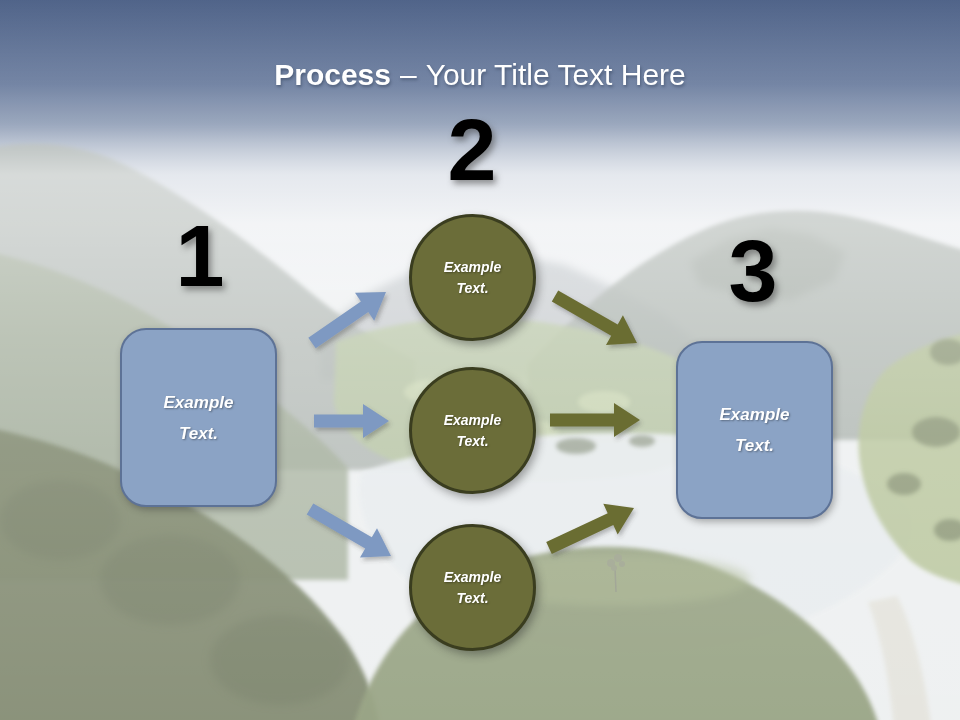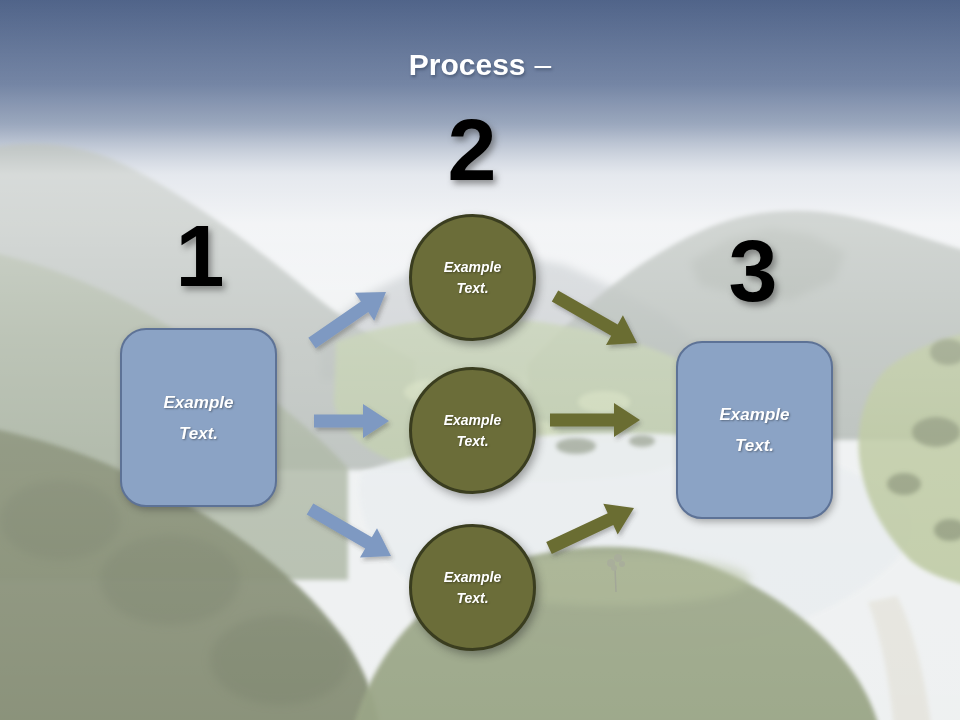--- a/index.html
+++ b/index.html
@@ -2,21 +2,21 @@
 <html style="--title-text: #ffffff; --number-text: #000000; --box-fill: #8ba3c5; --box-stroke: #5d7296; --box-text: #ffffff; --circle-fill: #6b6d39; --circle-stroke: #3a3d1f; --circle-text: #ffffff; --arrow-blue: #7e99c2; --arrow-olive: #6b6d33; --sky-top: #4c6086;"><head>
 <meta charset="utf-8">
 <style>
   html,body{margin:0;padding:0;background:#222;}
   .slide{
     position:relative;width:960px;height:720px;overflow:hidden;
     font-family:"Liberation Sans",sans-serif;background:#e9eced;
   }
   .bg{position:absolute;inset:0;width:960px;height:720px;display:block;}
   .title{
-    position:absolute;top:44px;left:0;width:960px;height:42px;
+    position:absolute;top:54px;left:0;width:960px;height:42px;
     display:flex;align-items:center;justify-content:center;gap:9px;
     box-sizing:border-box;
     font-size:30px;color:var(--title-text);
     text-shadow:1px 2px 3px rgba(35,48,70,0.45);
     white-space:nowrap;
   }
   .title .t-bold{font-weight:bold;}
   .title .t-reg{font-weight:normal;}
   .num{
     position:absolute;width:120px;height:104px;line-height:104px;
@@ -137,20 +137,21 @@
           <circle cx="614" cy="568" r="3"></circle>
       </g>
     </g>
     <path d="M868,602 C879,632 889,672 894,730 L932,730 C924,670 912,625 897,596 Z" fill="#d6d2c2" opacity="0.55" filter="url(#b2)"></path>
     <rect x="-10" y="-10" width="980" height="740" fill="url(#haze)"></rect>
   </svg>
 
   <div class="title">
     <span class="t-bold">Process</span>
     <span class="t-reg">–</span>
+    <span class="t-reg">Your Title Text Here</span>
   </div>
 
   <div class="num num1">1</div>
   <div class="num num2">2</div>
   <div class="num num3">3</div>
 
   <svg class="arrows" viewBox="0 0 960 720" aria-hidden="true">
     <g filter="url(#ashadow)">
       <polygon class="arrow-blue" points="315.7,348.3 368.3,312.1 374.2,320.7 386,292 355.0,292.7 360.9,301.4 308.3,337.7"></polygon>
       <polygon class="arrow-blue" points="314,427.5 363,427.5 363,438 389,421 363,404 363,414.5 314,414.5"></polygon>

